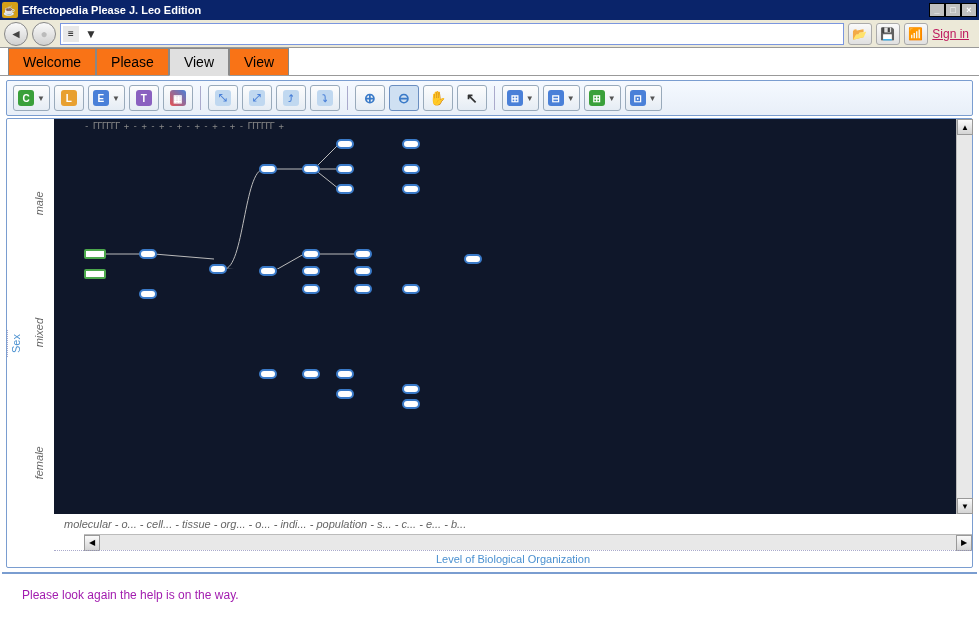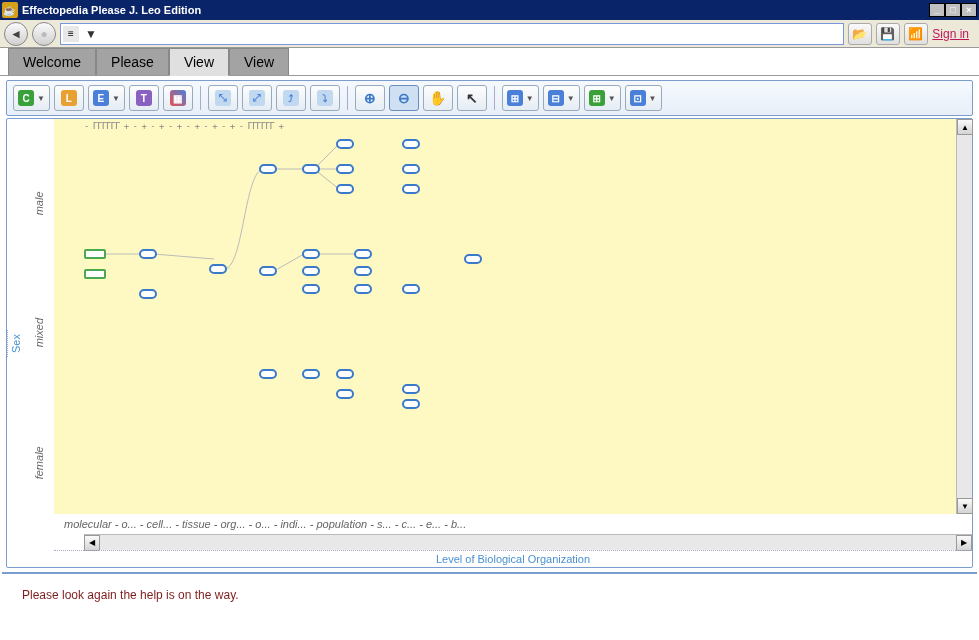--- a/index.html
+++ b/index.html
@@ -14,58 +14,58 @@
 .addrbar { height: 28px; border-bottom: 1px solid #999; display: flex; align-items: center; padding: 2px 4px; gap: 4px; background: #ece9d8; }
 .nav-btn { width: 24px; height: 24px; border: 1px solid #888; border-radius: 50%; background: linear-gradient(#fafafa,#d0d0d0); display: flex; align-items: center; justify-content: center; cursor: pointer; font-size: 12px; color: #444; }
 .url-box { flex: 1; display: flex; align-items: center; border: 1px solid #7a96df; background: #fff; height: 22px; padding: 0 2px; }
 .url-icon { width: 16px; height: 16px; background: #e8e8e8; margin-right: 4px; display:flex; align-items:center; justify-content:center; font-size:10px; }
 .url-input { flex: 1; border: none; outline: none; font-size: 12px; }
 .url-drop { width: 16px; text-align: center; cursor: pointer; color: #333; }
 .addr-icon { width: 24px; height: 22px; border: 1px solid #aaa; background: linear-gradient(#fafafa,#e0e0e0); display: flex; align-items: center; justify-content: center; cursor: pointer; border-radius: 3px; }
 .signin { margin-left: auto; margin-right: 6px; color: #be185d; text-decoration: underline; cursor: pointer; font-size: 12px; }
 
 .tabbar { height: 28px; border-bottom: 1px solid #999; display: flex; align-items: flex-end; padding: 0 8px; gap: 0; background: #fff; }
-.tab { padding: 5px 14px; border: 1px solid #888; border-bottom: none; background: #a3a3a3; cursor: pointer; font-size: 14px; position: relative; }
+.tab { padding: 5px 14px; border: 1px solid #888; border-bottom: none; background: #f97316; cursor: pointer; font-size: 14px; position: relative; }
 .tab.active { background: #e0e0e0; z-index: 2; border-bottom: 1px solid #e0e0e0; margin-bottom: -1px; }
 
 .toolbar { height: 36px; border: 1px solid #7a9dd0; margin: 4px 6px 2px 6px; display: flex; align-items: center; padding: 3px 6px; gap: 4px; background: linear-gradient(#f5f9ff,#e8eff8); border-radius: 2px; }
 .tbtn { height: 26px; min-width: 30px; border: 1px solid #9ab; background: linear-gradient(#fdfdfd,#e5ecf4); border-radius: 3px; display: flex; align-items: center; justify-content: center; cursor: pointer; padding: 0 4px; gap: 2px; }
 .tbtn.active { background: #cfe0f2; border-color: #6a8ec0; }
 .tbtn .drop { font-size: 8px; color: #555; margin-left: 1px; }
 .tsep { width: 1px; height: 24px; background: #aac; margin: 0 3px; }
 .ticon { width: 16px; height: 16px; border-radius: 3px; display: flex; align-items: center; justify-content: center; font-size: 10px; font-weight: bold; color: #fff; }
 
 .workspace { display: flex; height: 450px; border: 1px solid #7a9dd0; margin: 0 6px; border-radius: 2px; position: relative; background: #fff; }
 .yaxis-label { writing-mode: vertical-rl; transform: rotate(180deg); color: #4a90d0; font-size: 11px; padding: 4px 2px; align-self: center; border-right: 1px dotted #aac; }
 .yaxis-ticks { width: 30px; display: flex; flex-direction: column; font-style: italic; color: #666; font-size: 11px; padding: 20px 2px 40px 2px; }
 .ytick { flex: 1; display: flex; align-items: center; justify-content: center; writing-mode: vertical-rl; transform: rotate(180deg); }
 
 .canvas-wrap { flex: 1; display: flex; flex-direction: column; position: relative; }
-.canvas { flex: 1; position: relative; overflow: hidden; background: #fef9c3; }
+.canvas { flex: 1; position: relative; overflow: hidden; background: #0f172a; }
 .canvas-scroll-v { width: 16px; background: #e8e8e8; border-left: 1px solid #bbb; display: flex; flex-direction: column; }
 .canvas-scroll-h-row { display: flex; }
 .canvas-scroll-h { height: 16px; flex: 1; background: #e8e8e8; border-top: 1px solid #bbb; display: flex; align-items: center; margin-left: 30px; }
 .sb-btn { width: 16px; height: 16px; background: linear-gradient(#fafafa,#d4d4d4); border: 1px solid #999; display:flex; align-items:center; justify-content:center; font-size:8px; cursor:pointer; }
 .sb-track { flex: 1; background: #e8e8e8; }
 
 .xaxis-ticks { height: 20px; display: flex; font-style: italic; color: #666; font-size: 11px; padding: 0 10px; align-items: center; gap: 8px; white-space: nowrap; overflow: hidden; }
 .xaxis-label { text-align: center; color: #4a90d0; font-size: 11px; border-top: 1px dotted #aac; padding: 2px; }
 
 .grid-dots { position: absolute; inset: 0; background-image: radial-gradient(#d0d0d0 0.5px, transparent 0.5px); background-size: 8px 8px; opacity: 0.4; }
 
 .node { position: absolute; width: 18px; height: 10px; border: 2px solid #3a7ac8; border-radius: 5px; background: #fff; }
 .node.green { border-color: #4ca84c; width: 22px; height: 10px; border-radius: 2px; }
 svg.edges { position: absolute; inset: 0; pointer-events: none; }
 svg.edges path { stroke: #bbb; stroke-width: 1; fill: none; }
 
 .ruler { position: absolute; left: 0; right: 16px; top: 2px; height: 12px; font-size: 9px; color: #888; display: flex; gap: 20px; padding-left: 30px; font-family: monospace; letter-spacing: -1px; }
 
 .help-panel { border-top: 2px solid #7a9dd0; margin: 4px 2px 2px 2px; padding: 14px 20px; background: #fff; height: 92px; }
 .help-title { color: #2a8aca; font-weight: bold; font-size: 13px; margin-bottom: 14px; }
-.help-text { color: #7f1d1d; font-size: 12px; }
+.help-text { color: #a21caf; font-size: 12px; }
 </style>
 </head>
 <body>
 
 <div class="titlebar">
   <span class="titlebar-icon">☕</span>
   <span>Effectopedia  Please J. Leo Edition</span>
   <span class="titlebar-spacer"></span>
   <div class="titlebar-btns">
     <div class="titlebar-btn">_</div>

